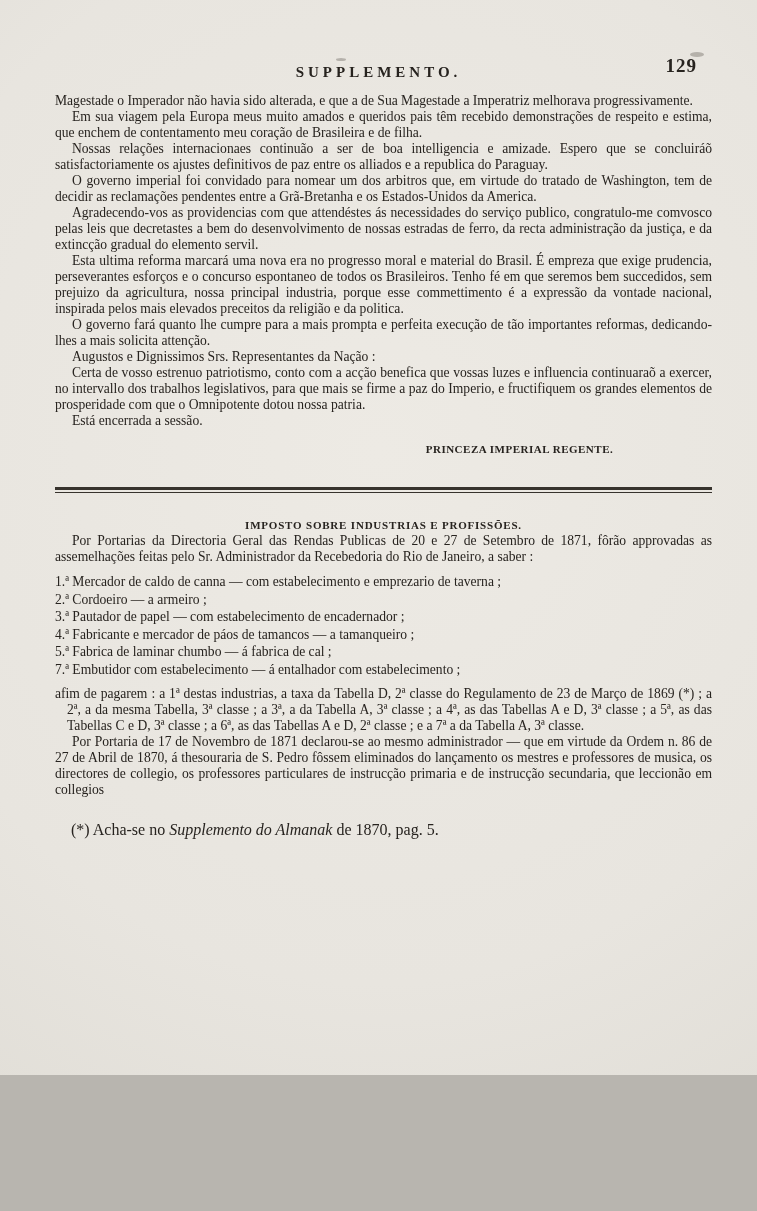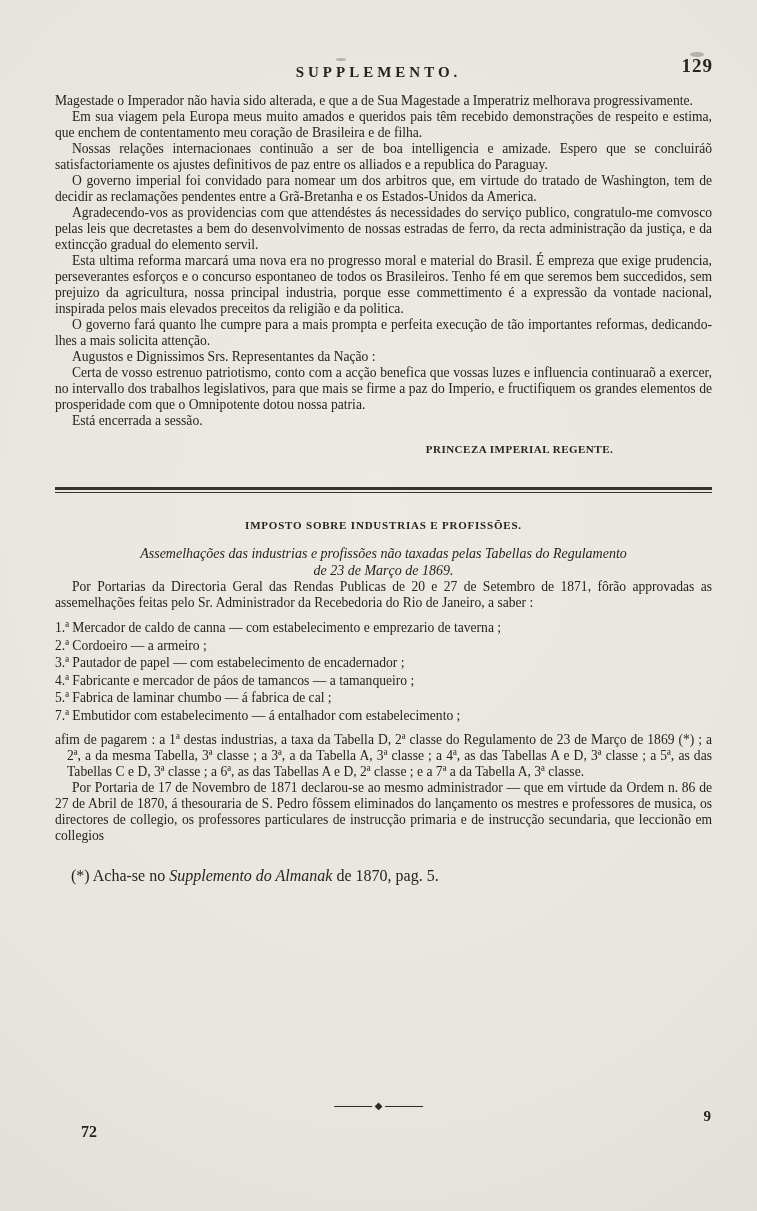--- a/index.html
+++ b/index.html
@@ -3,36 +3,36 @@
   <meta charset="utf-8">
   <style>
     html, body { margin: 0; padding: 0; }
     body {
       width: 757px; height: 1211px;
       background: #b8b5af;
       font-family: "Liberation Serif", "DejaVu Serif", serif;
     }
     .page {
       position: relative;
-      width: 757px; height: 1211px;
+      width: 757px; height: 1075px;
       box-sizing: border-box;
       overflow: hidden;
       background: radial-gradient(ellipse 120% 90% at 50% 42%,
                   #edeae4 0%, #e8e5df 55%, #e0ddd6 85%, #d6d3cb 100%);
       color: #27231f;
       font-size: 13.6px;
       line-height: 16px;
     }
     .page-header { position: relative; padding-top: 64px; text-align: center; }
     .running-title {
       display: inline-block; margin: 0;
       font-size: 15px; font-weight: bold; letter-spacing: 4px;
     }
     .page-number {
-      position: absolute; top: 58px; right: 44px;
+      position: absolute; top: 58px; right: 60px;
       font-size: 19px; font-weight: bold; letter-spacing: 1px;
     }
     .content { margin: 12px 45px 0 55px; text-align: justify; }
     .content p { margin: 0; text-indent: 17px; }
     .content p.flush { text-indent: 0; }
     .signature {
       margin-top: 12px; text-align: center; padding-left: 272px;
       font-weight: bold; font-size: 11px; letter-spacing: .5px;
     }
     .divider {
@@ -92,24 +92,20 @@
     <p>Augustos e Dignissimos Srs. Representantes da Nação :</p>
     <p>Certa de vosso estrenuo patriotismo, conto com a acção benefica que vossas luzes e influencia continuaraõ a exercer, no intervallo dos trabalhos legislativos, para que mais se firme a paz do Imperio, e fructifiquem os grandes elementos de prosperidade com que o Omnipotente dotou nossa patria.</p>
     <p>Está encerrada a sessão.</p>
 
     <div class="signature">PRINCEZA IMPERIAL REGENTE.</div>
 
     <div class="divider"></div>
 
     <div class="section-heading">IMPOSTO SOBRE INDUSTRIAS E PROFISSÕES.</div>
 
-    <div class="subtitle">
-      <div>Assemelhações das industrias e profissões não taxadas pelas Tabellas do Regulamento</div>
-      <div>de 23 de Março de 1869.</div>
-    </div>
 
     <p class="intro">Por Portarias da Directoria Geral das Rendas Publicas de 20 e 27 de Setembro de 1871, fôrão approvadas as assemelhações feitas pelo Sr. Administrador da Recebedoria do Rio de Janeiro, a saber :</p>
 
     <ul class="industry-list">
       <li>1.ª Mercador de caldo de canna — com estabelecimento e emprezario de taverna ;</li>
       <li>2.ª Cordoeiro — a armeiro ;</li>
       <li>3.ª Pautador de papel — com estabelecimento de encadernador ;</li>
       <li>4.ª Fabricante e mercador de páos de tamancos — a tamanqueiro ;</li>
       <li>5.ª Fabrica de laminar chumbo — á fabrica de cal ;</li>
       <li>7.ª Embutidor com estabelecimento — á entalhador com estabelecimento ;</li>

